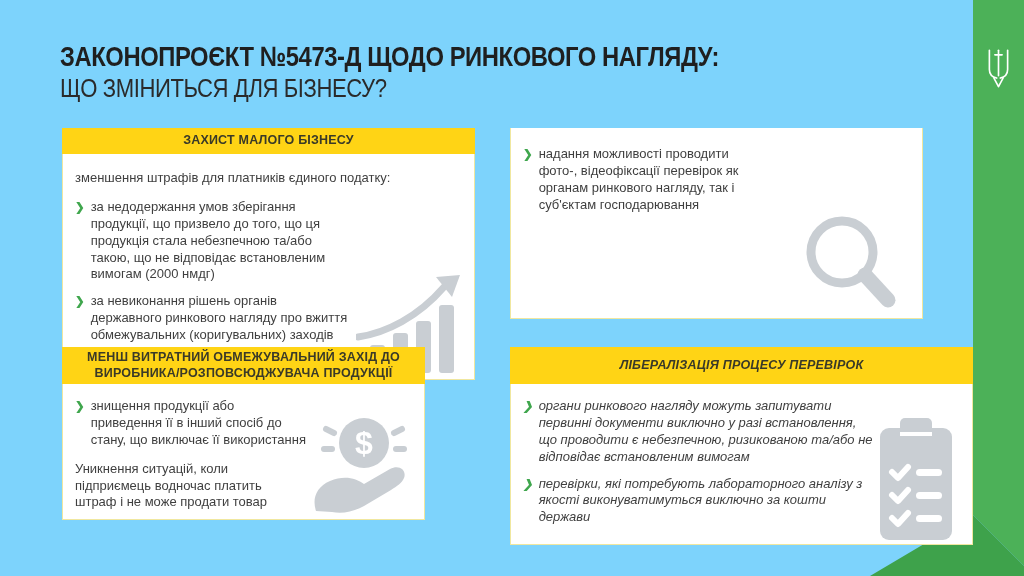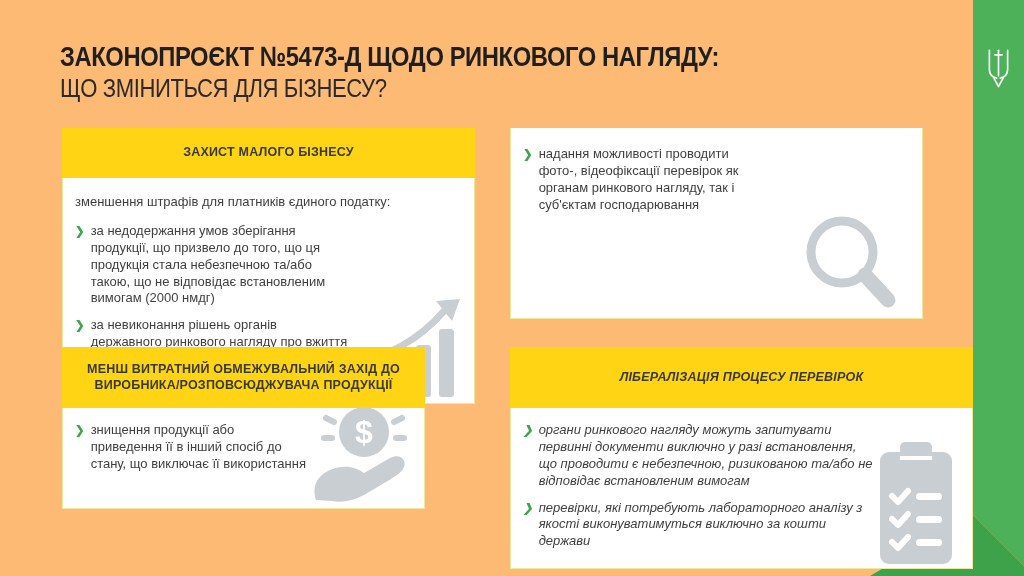--- a/index.html
+++ b/index.html
@@ -1,17 +1,17 @@
 <!DOCTYPE html>
 <html><head>
 <meta charset="utf-8">
 <style>
   html,body{margin:0;padding:0;background:#e8e8e8;}
   .slide{
-    position:relative;width:1024px;height:576px;background:#fdba74;
+    position:relative;width:1024px;height:576px;background:#7dd3fc;
     font-family:"Liberation Sans", sans-serif;overflow:hidden;margin:0 auto;
   }
   
   .title-block{position:absolute;left:60px;top:42px;}
   .title-line1{
     display:inline-block;font-size:28px;font-weight:700;color:#1f1f1f;
     letter-spacing:-0.5px;transform:scaleX(0.85);transform-origin:left top;
     white-space:nowrap;line-height:1.08;
   }
   .title-line2{
@@ -24,21 +24,21 @@
   .trident{position:absolute;left:983px;top:46px;width:31px;height:45px;}
   
   .card{position:absolute;display:flex;flex-direction:column;}
   .card-1{left:62px;top:128px;width:413px;height:191px;}
   .card-2{left:510px;top:128px;width:413px;height:191px;}
   .card-3{left:62px;top:347px;width:363px;height:162px;}
   .card-4{left:510px;top:347px;width:463px;height:162px;font-style:italic;}
   .card-header{
     background:#FFD415;color:#3a3a28;font-weight:700;font-size:12.5px;
     letter-spacing:0.2px;display:flex;align-items:center;justify-content:center;
-    text-align:center;padding:14px 12px;line-height:1.25;
+    text-align:center;padding:2px 12px;line-height:1.25;
   }
   .hdr-row1{min-height:22px;}
   .hdr-row2{min-height:33px;}
   .card-body{
     flex:1;background:#ffffff;border:1px solid #f0e79f;border-top:none;
     position:relative;padding:14px 12px 8px 12px;
     font-size:13px;line-height:1.3;color:#3f3f3f;
   }
   .intro{margin:2px 0 12px 0;}
   .bullet{display:flex;margin:0 0 10px 0;}
@@ -115,20 +115,21 @@
     </div>
   </div>
 
   <div class="card card-3">
     <div class="card-header hdr-row2">МЕНШ ВИТРАТНИЙ ОБМЕЖУВАЛЬНИЙ ЗАХІД ДО ВИРОБНИКА/РОЗПОВСЮДЖУВАЧА ПРОДУКЦІЇ</div>
     <div class="card-body">
       <div class="bullet pad-r-105">
         <span class="chev">❯</span>
         <span>знищення продукції або приведення її в інший спосіб до стану, що виключає її використання</span>
       </div>
+      <div class="para pad-r-105">Уникнення ситуацій, коли підприємець водночас платить штраф і не може продати товар</div>
       <svg class="body-icon icon-coin" width="114" height="108" viewBox="0 0 114 108">
         <circle cx="58" cy="36" r="25" fill="#C9CED3"></circle>
         <text x="58" y="47" text-anchor="middle" font-size="32" font-weight="bold" fill="#ffffff" font-family="Liberation Sans, sans-serif">$</text>
         <path d="M20,22 L28,26" stroke="#C9CED3" stroke-width="6" stroke-linecap="round"></path>
         <path d="M18,42 L26,42" stroke="#C9CED3" stroke-width="6" stroke-linecap="round"></path>
         <path d="M96,22 L88,26" stroke="#C9CED3" stroke-width="6" stroke-linecap="round"></path>
         <path d="M98,42 L90,42" stroke="#C9CED3" stroke-width="6" stroke-linecap="round"></path>
         <path d="M10,104 C6,92 10,80 24,74 C38,68 50,71 58,77 L84,62 C93,57 101,63 98,71 C96,76 91,79 85,83 L58,99 C47,105 36,107 26,105 Z" fill="#C9CED3"></path>
       </svg>
     </div>

